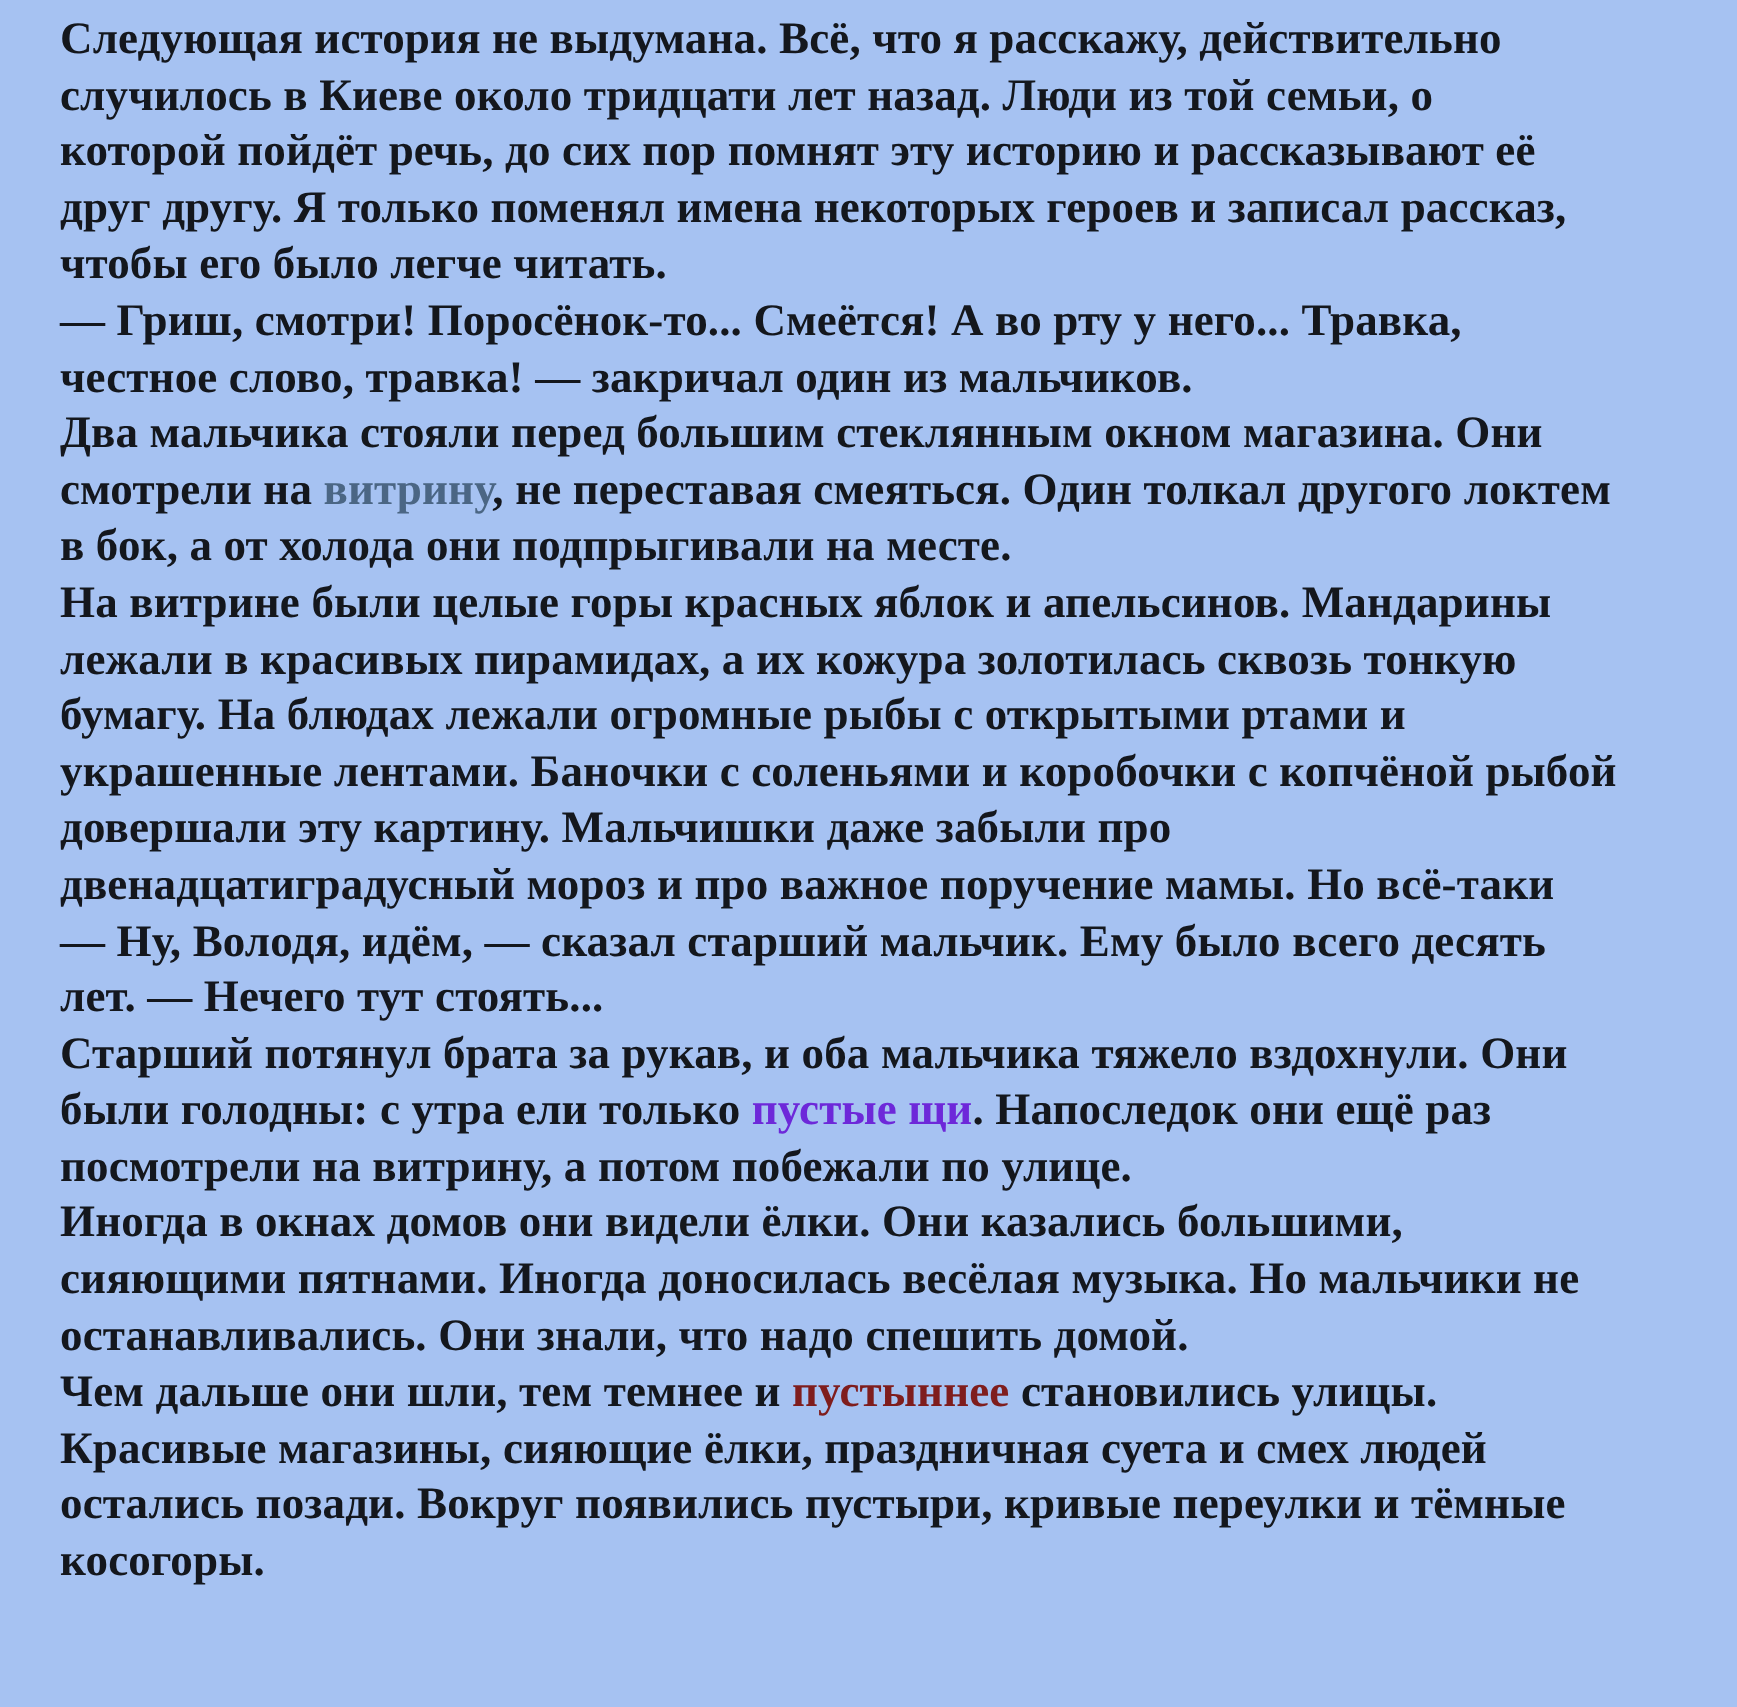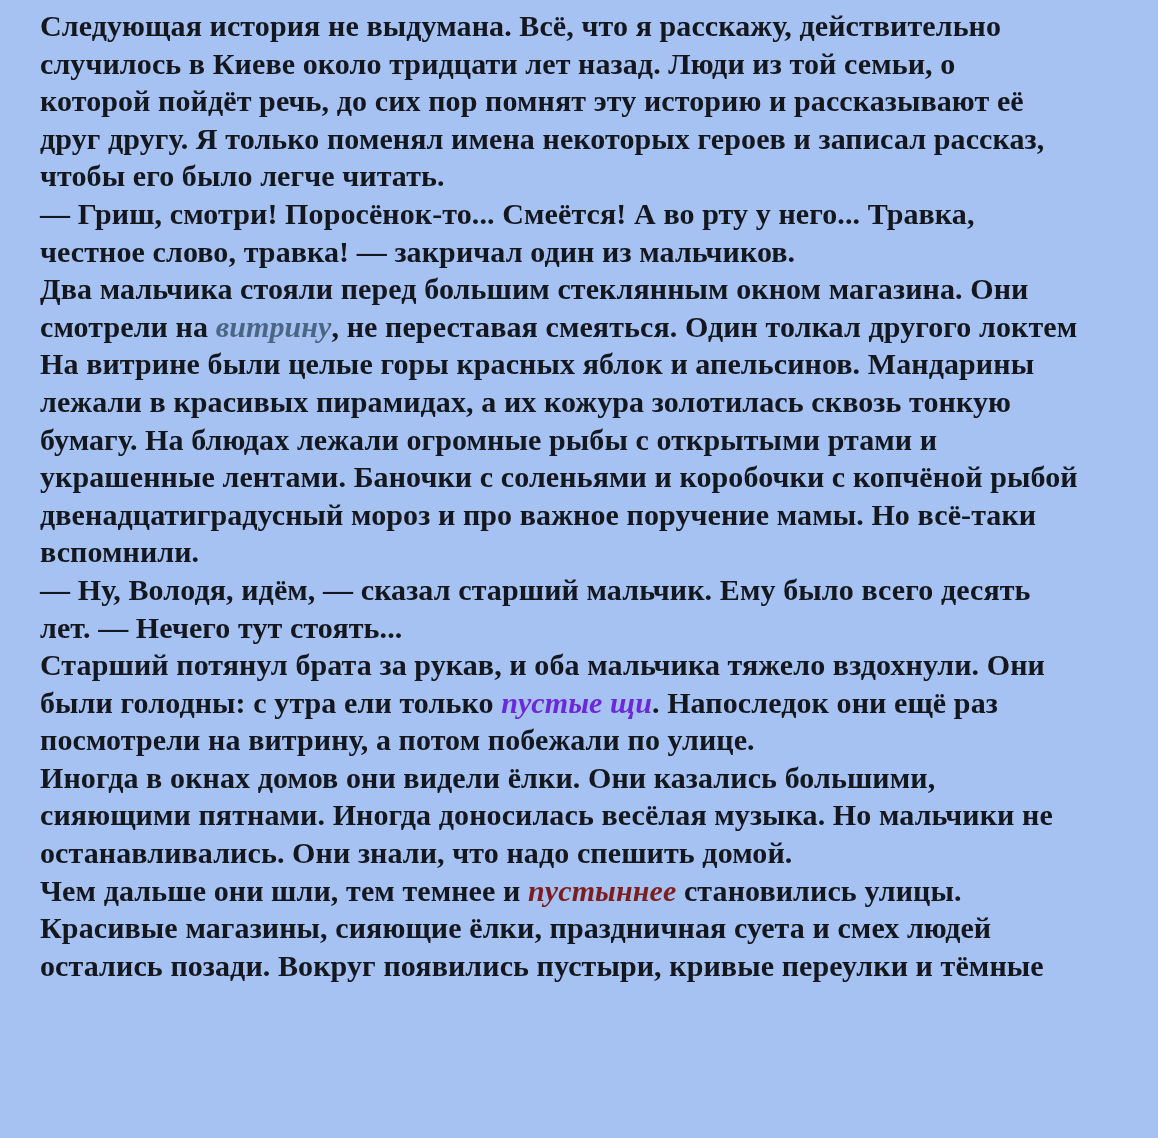--- a/index.html
+++ b/index.html
@@ -25,48 +25,49 @@
     line-height: 37.6px;
     color: #14171d;
     letter-spacing: 0.1px;
   }
   .line {
     white-space: nowrap;
   }
   .hl {
     color: #4b6684;
     cursor: pointer;
-    font-style: italic;
   }
 </style>
 </head>
 <body style="background: rgb(166, 194, 242);">
 
 <div class="page">
   <div class="story" id="story" style="color: rgb(20, 23, 29);">
       <div class="line"><span>Следующая история не выдумана. Всё, что я расскажу, действительно</span></div>
       <div class="line"><span>случилось в Киеве около тридцати лет назад. Люди из той семьи, о</span></div>
       <div class="line"><span>которой пойдёт речь, до сих пор помнят эту историю и рассказывают её</span></div>
       <div class="line"><span>друг другу. Я только поменял имена некоторых героев и записал рассказ,</span></div>
       <div class="line"><span>чтобы его было легче читать.</span></div>
       <div class="line"><span>— Гриш, смотри! Поросёнок-то... Смеётся! А во рту у него... Травка,</span></div>
       <div class="line"><span>честное слово, травка! — закричал один из мальчиков.</span></div>
       <div class="line"><span>Два мальчика стояли перед большим стеклянным окном магазина. Они</span></div>
       <div class="line"><span>смотрели на </span><span class="hl" style="color: rgb(75, 102, 132);">витрину</span><span>, не переставая смеяться. Один толкал другого локтем</span></div>
+      <div class="line"><span>в бок, а от холода они подпрыгивали на месте.</span></div>
       <div class="line"><span>На витрине были целые горы красных яблок и апельсинов. Мандарины</span></div>
       <div class="line"><span>лежали в красивых пирамидах, а их кожура золотилась сквозь тонкую</span></div>
       <div class="line"><span>бумагу. На блюдах лежали огромные рыбы с открытыми ртами и</span></div>
       <div class="line"><span>украшенные лентами. Баночки с соленьями и коробочки с копчёной рыбой</span></div>
+      <div class="line"><span>довершали эту картину. Мальчишки даже забыли про</span></div>
       <div class="line"><span>двенадцатиградусный мороз и про важное поручение мамы. Но всё-таки</span></div>
-      <div class="line"><span>вспомнили.</span></div>
       <div class="line"><span>— Ну, Володя, идём, — сказал старший мальчик. Ему было всего десять</span></div>
       <div class="line"><span>лет. — Нечего тут стоять...</span></div>
       <div class="line"><span>Старший потянул брата за рукав, и оба мальчика тяжело вздохнули. Они</span></div>
       <div class="line"><span>были голодны: с утра ели только </span><span class="hl" style="color: #6d28d9;">пустые щи</span><span>. Напоследок они ещё раз</span></div>
       <div class="line"><span>посмотрели на витрину, а потом побежали по улице.</span></div>
       <div class="line"><span>Иногда в окнах домов они видели ёлки. Они казались большими,</span></div>
       <div class="line"><span>сияющими пятнами. Иногда доносилась весёлая музыка. Но мальчики не</span></div>
       <div class="line"><span>останавливались. Они знали, что надо спешить домой.</span></div>
       <div class="line"><span>Чем дальше они шли, тем темнее и </span><span class="hl" style="color: #7f1d1d;">пустыннее</span><span> становились улицы.</span></div>
       <div class="line"><span>Красивые магазины, сияющие ёлки, праздничная суета и смех людей</span></div>
       <div class="line"><span>остались позади. Вокруг появились пустыри, кривые переулки и тёмные</span></div>
+      <div class="line"><span>косогоры.</span></div>
     </div>
 </div>
 
 </body></html>

